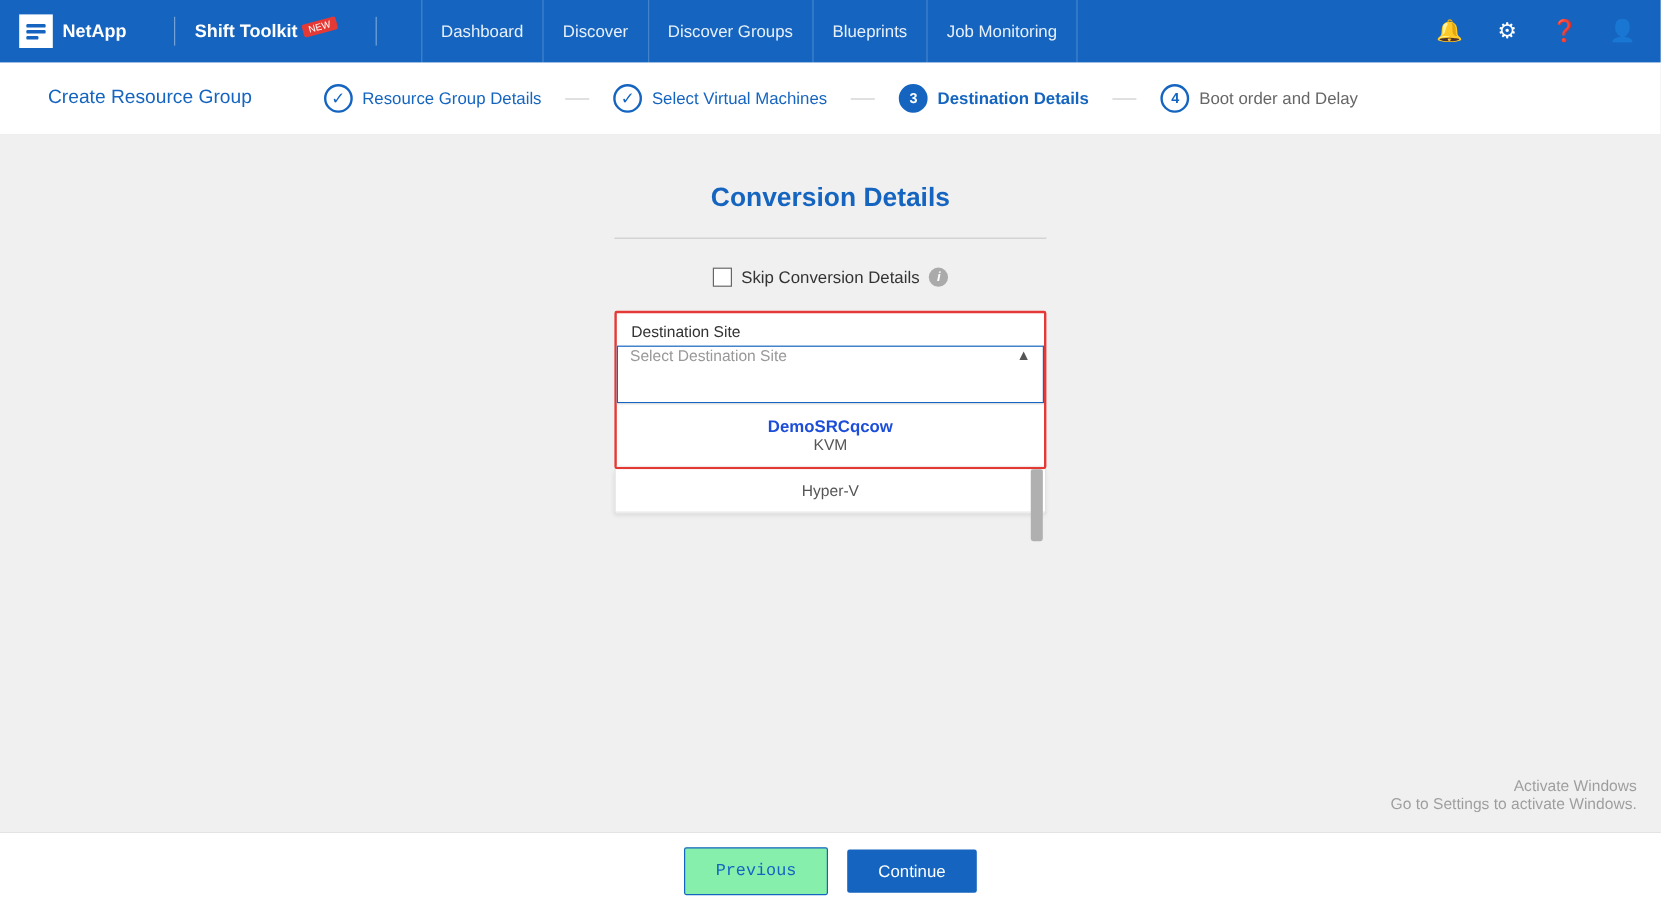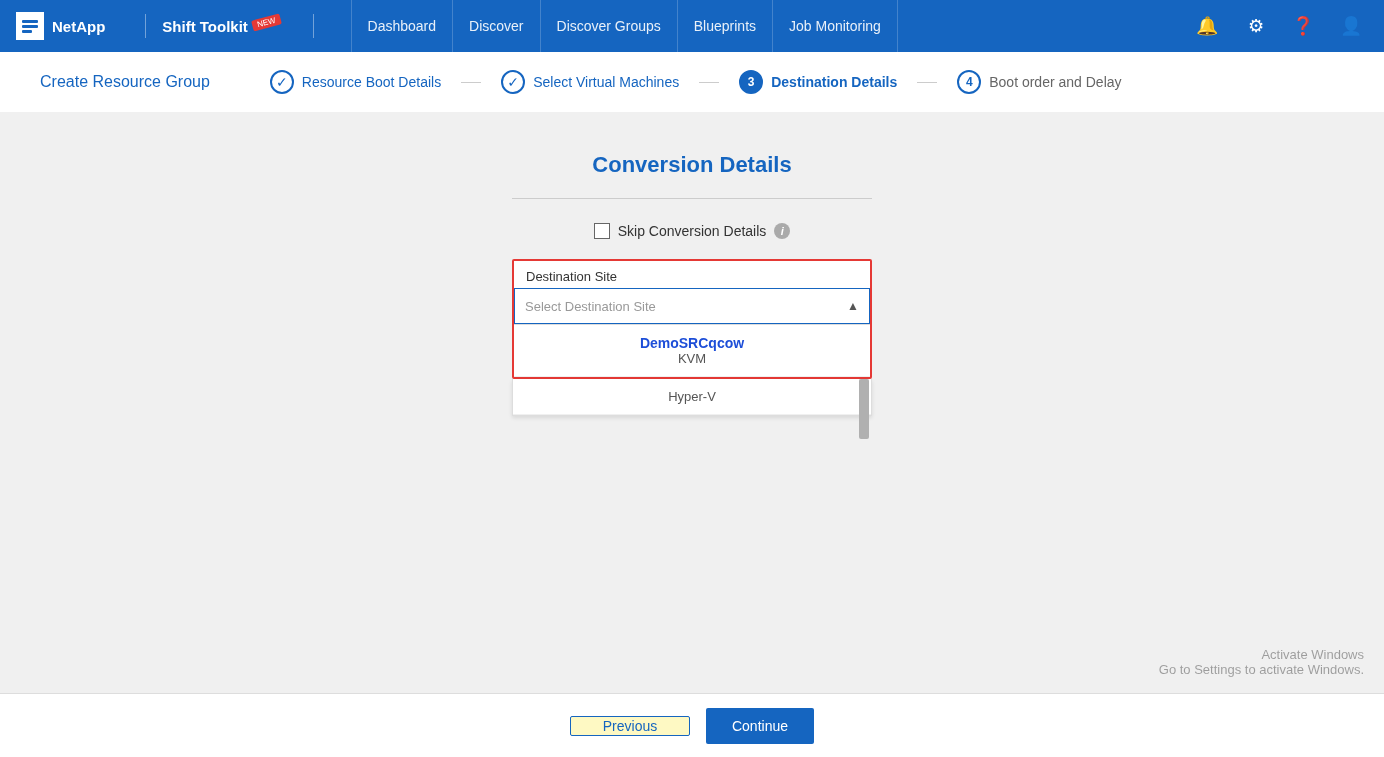--- a/index.html
+++ b/index.html
@@ -193,25 +193,25 @@
       border-radius: 2px;
       background: white;
     }
     .dest-site-label {
       font-size: 13px;
       color: #333;
       padding: 8px 12px 4px;
     }
     .dest-site-select {
       width: 100%;
-      height: 36px;
+      height: 48px;
       border: 1.5px solid #1565c0;
       background: white;
       display: flex;
-      align-items: center;
+      align-items: flex-start;
       justify-content: space-between;
       padding: 0 10px;
       cursor: pointer;
       margin: 0 17px 0 0;
     }
     .dest-site-select span {
       font-size: 13px;
       color: #999;
     }
     .dest-site-select .chevron {
@@ -276,27 +276,28 @@
       right: 0;
       height: 64px;
       background: white;
       border-top: 1px solid #ddd;
       display: flex;
       align-items: center;
       justify-content: center;
       gap: 16px;
     }
     .btn-previous {
-      width: 120px; height: 20px;
-      background: #fef9c3;
+      width: 120px; height: 40px;
+      background: #86efac;
       border: 1.5px solid #1565c0;
       color: #1565c0;
       font-size: 14px;
       cursor: pointer;
       border-radius: 2px;
+      font-family: Liberation Mono, monospace;
     }
     .btn-continue {
       width: 108px; height: 36px;
       background: #1565c0;
       border: none;
       color: white;
       font-size: 14px;
       cursor: pointer;
       border-radius: 2px;
     }
@@ -346,21 +347,21 @@
     <div class="nav-icon-btn">👤</div>
   </div>
 </div>
 
 <div class="wizard-bar">
   <span class="wizard-title">Create Resource Group</span>
   <div class="wizard-steps">
 
     <div class="wizard-step completed">
       <div class="step-check">✓</div>
-      <span>Resource Boot Details</span>
+      <span>Resource Group Details</span>
     </div>
     <div class="step-separator"></div>
 
     <div class="wizard-step completed">
       <div class="step-check">✓</div>
       <span>Select Virtual Machines</span>
     </div>
     <div class="step-separator"></div>
 
     <div class="wizard-step active">

